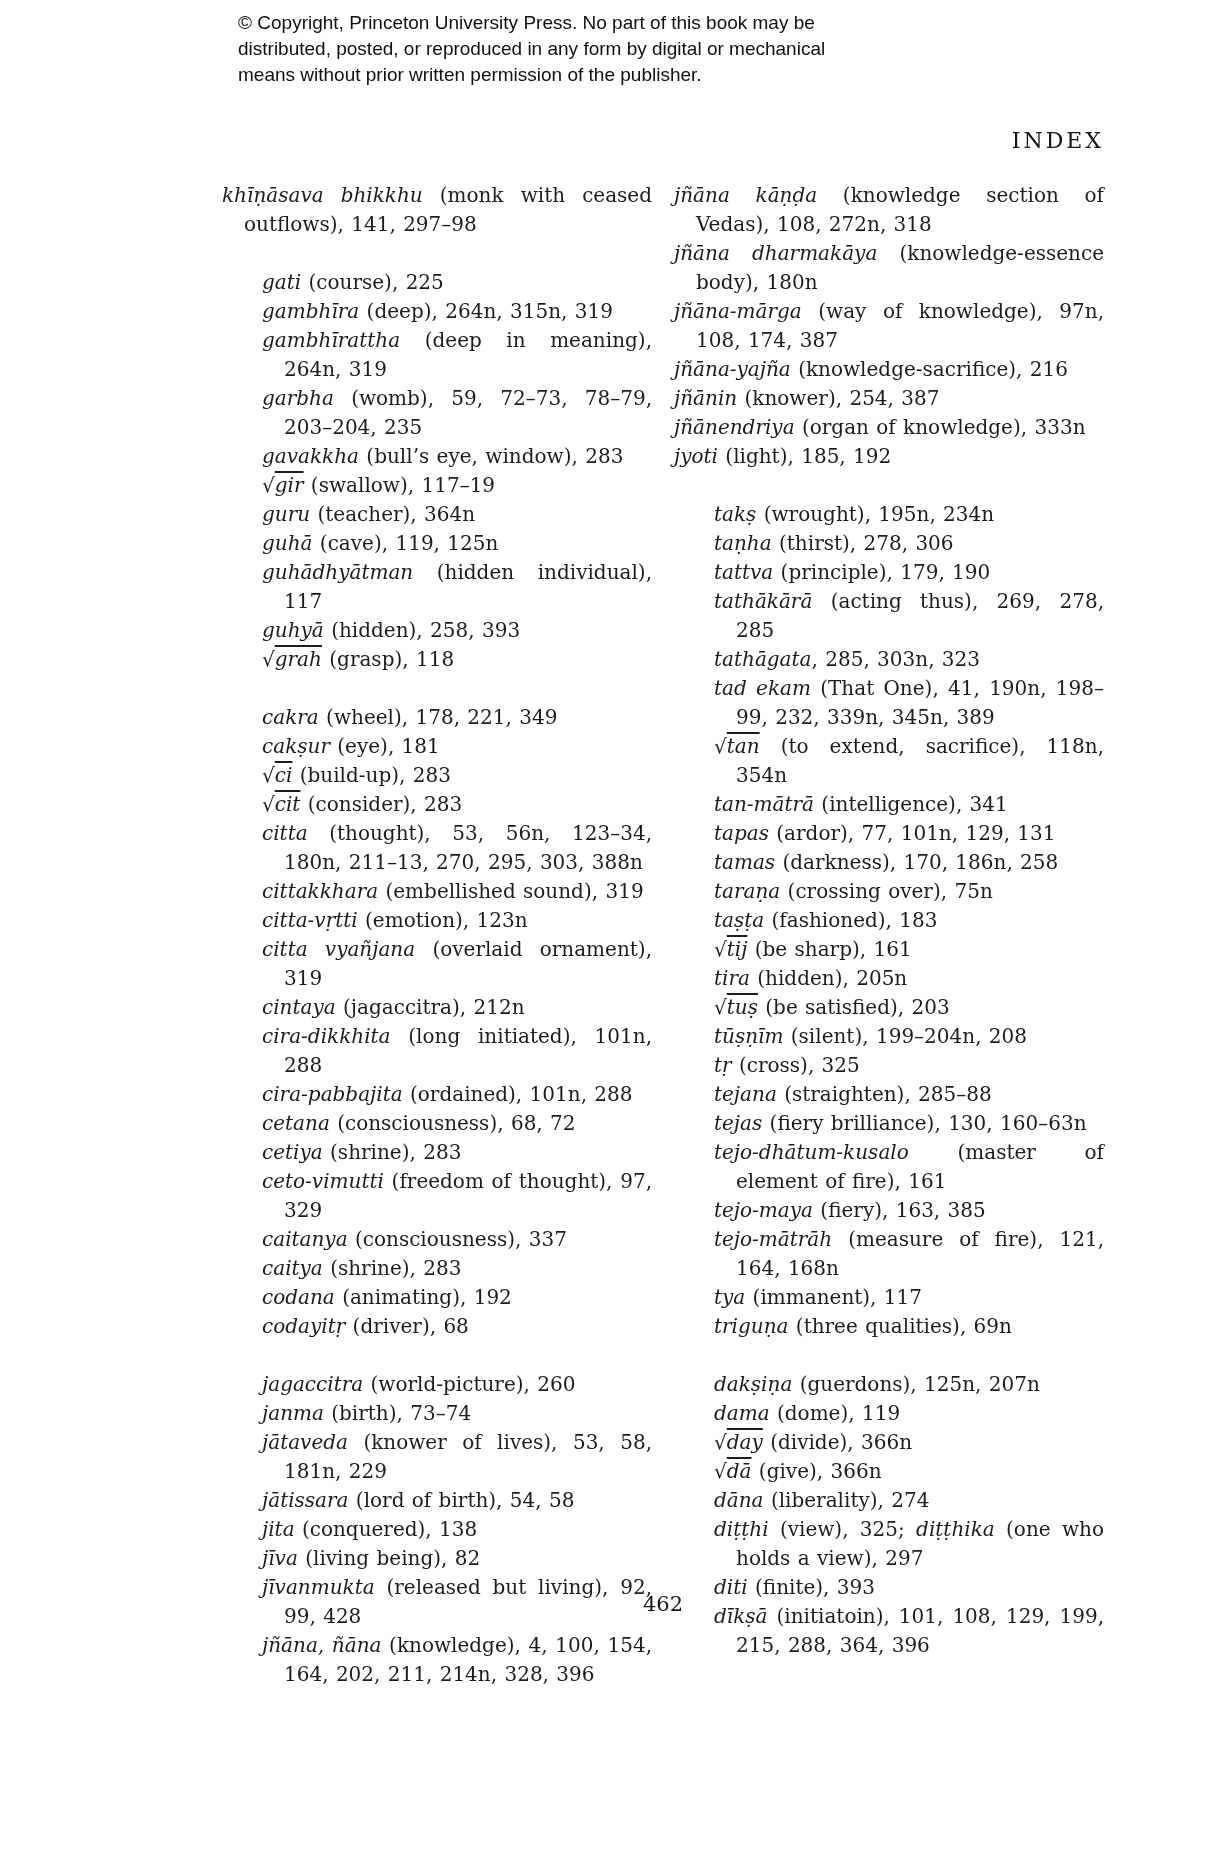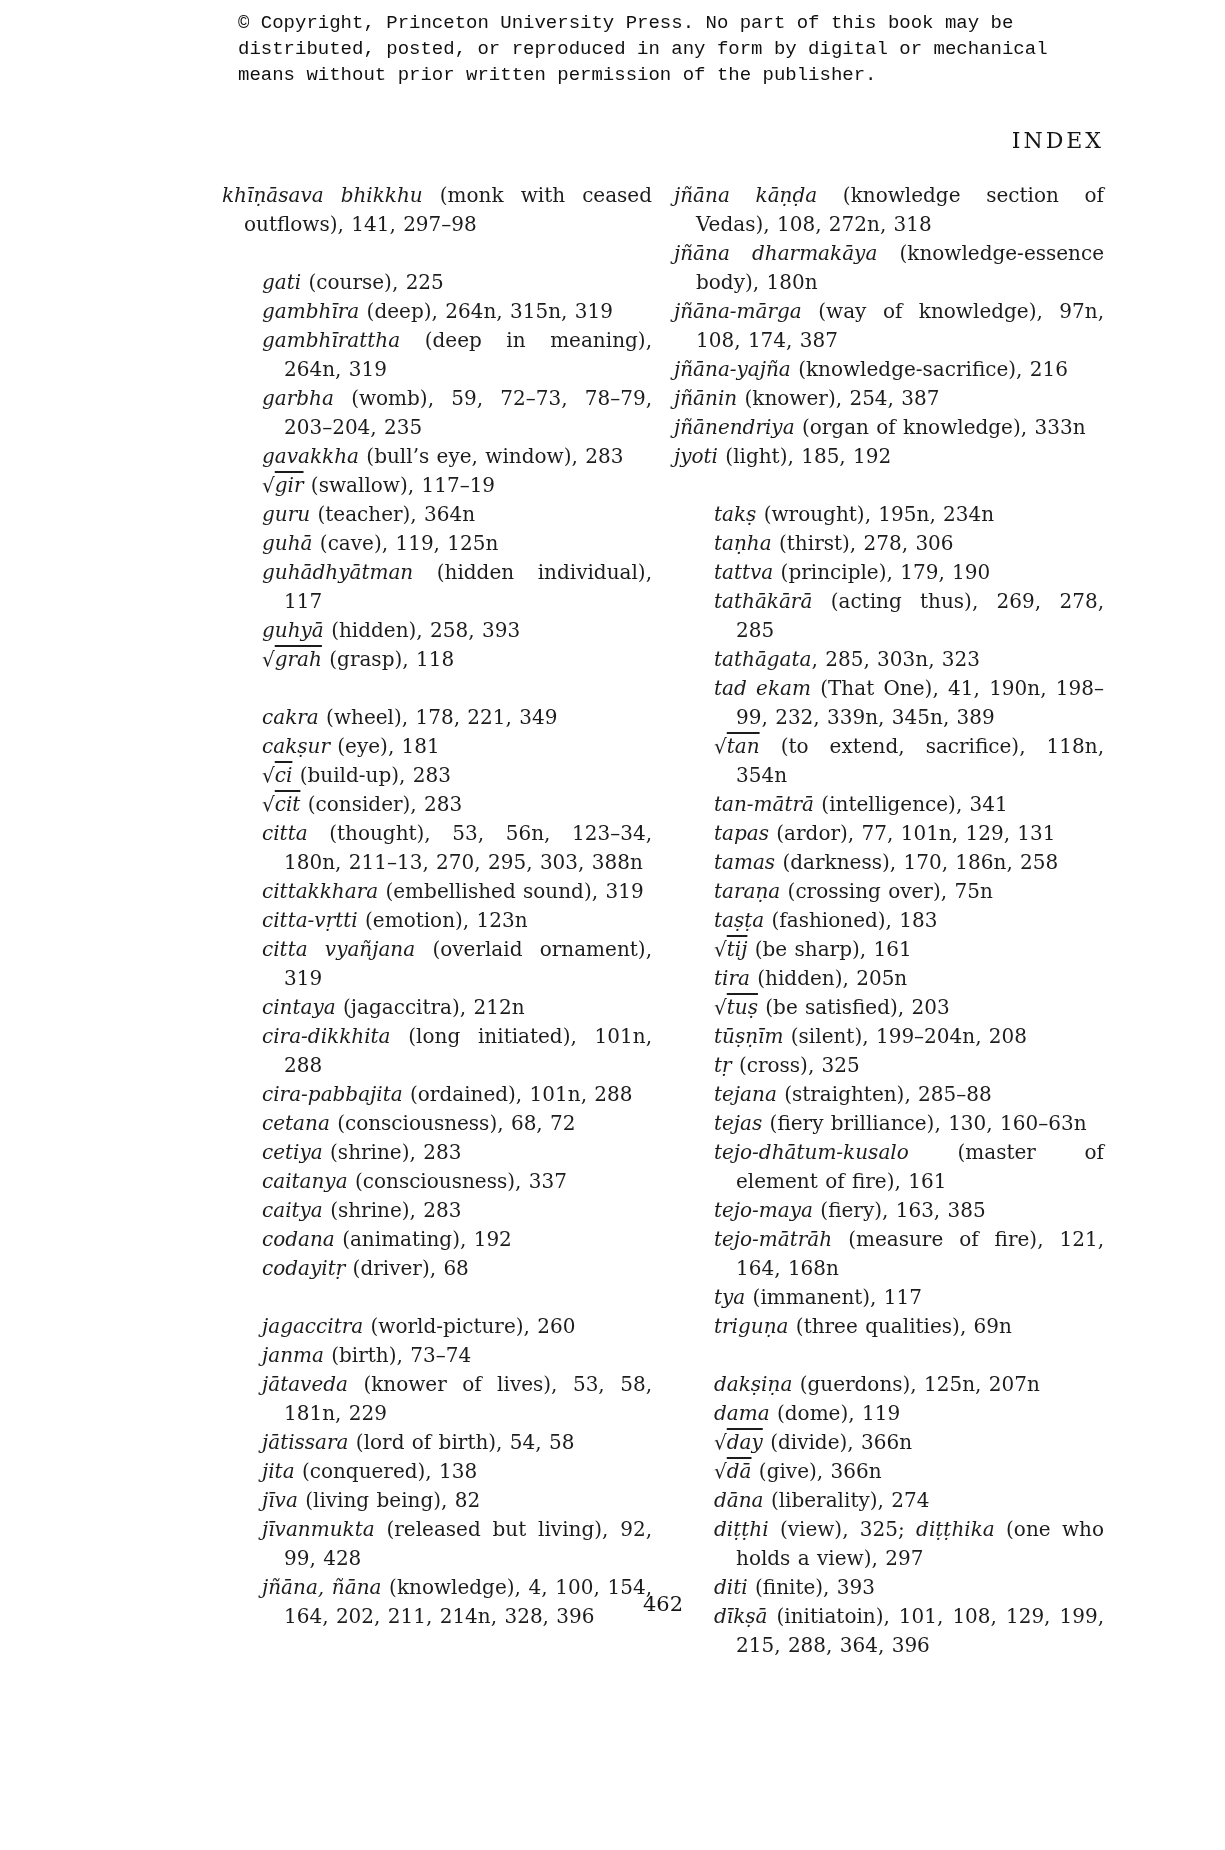--- a/index.html
+++ b/index.html
@@ -6,21 +6,21 @@
   body {
     width:1225px; height:1850px;
     background:#ffffff;
     position:relative;
     color:#1c1c1c;
     font-family:"DejaVu Serif","Liberation Serif",serif;
     overflow:hidden;
   }
   .copyright {
     position:absolute; left:238px; top:10px;
-    font-family:Liberation Mono, monospace;
+    font-family:Liberation Sans, sans-serif;
     font-size:19px; line-height:26px; color:#101010;
   }
   .index-heading {
     position:absolute; left:222px; top:128px; width:882px;
     text-align:right;
     font-size:22px; letter-spacing:3px;
     color:#161616;
   }
   .columns {
     position:absolute; left:222px; top:181px;
@@ -86,20 +86,21 @@
         <p class="entry"><span><span class="rad-sign">√</span><span class="rad-root">cit</span></span><span class="plain"> (consider), 283</span></p>
         <p class="entry"><span class="term">citta</span><span class="plain"> (thought), 53, 56n, 123–34, 180n, 211–13, 270, 295, 303, 388n</span></p>
         <p class="entry"><span class="term">cittakkhara</span><span class="plain"> (embellished sound), 319</span></p>
         <p class="entry"><span class="term">citta-vṛtti</span><span class="plain"> (emotion), 123n</span></p>
         <p class="entry"><span class="term">citta vyañjana</span><span class="plain"> (overlaid ornament), 319</span></p>
         <p class="entry"><span class="term">cintaya</span><span class="plain"> (jagaccitra), 212n</span></p>
         <p class="entry"><span class="term">cira-dikkhita</span><span class="plain"> (long initiated), 101n, 288</span></p>
         <p class="entry"><span class="term">cira-pabbajita</span><span class="plain"> (ordained), 101n, 288</span></p>
         <p class="entry"><span class="term">cetana</span><span class="plain"> (consciousness), 68, 72</span></p>
         <p class="entry"><span class="term">cetiya</span><span class="plain"> (shrine), 283</span></p>
+        <p class="entry"><span class="term">ceto-vimutti</span><span class="plain"> (freedom of thought), 97, 329</span></p>
         <p class="entry"><span class="term">caitanya</span><span class="plain"> (consciousness), 337</span></p>
         <p class="entry"><span class="term">caitya</span><span class="plain"> (shrine), 283</span></p>
         <p class="entry"><span class="term">codana</span><span class="plain"> (animating), 192</span></p>
         <p class="entry"><span class="term">codayitṛ</span><span class="plain"> (driver), 68</span></p>
       </div>
       <div class="group">
         <p class="entry"><span class="term">jagaccitra</span><span class="plain"> (world-picture), 260</span></p>
         <p class="entry"><span class="term">janma</span><span class="plain"> (birth), 73–74</span></p>
         <p class="entry"><span class="term">jātaveda</span><span class="plain"> (knower of lives), 53, 58, 181n, 229</span></p>
         <p class="entry"><span class="term">jātissara</span><span class="plain"> (lord of birth), 54, 58</span></p>

